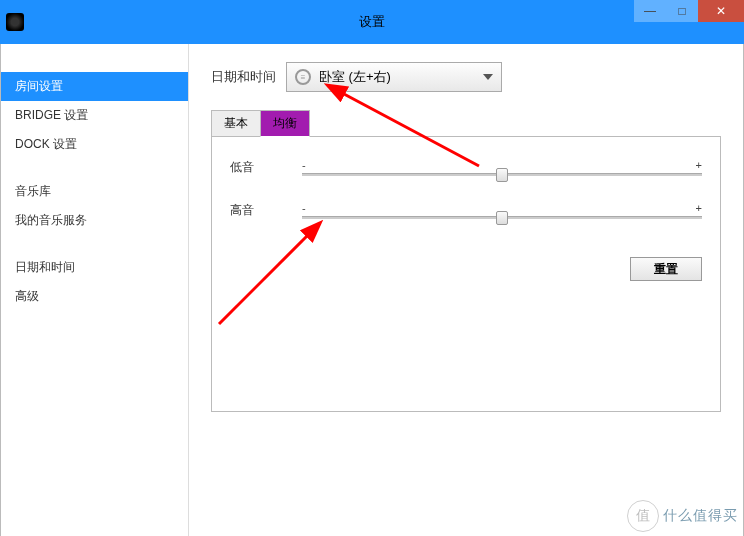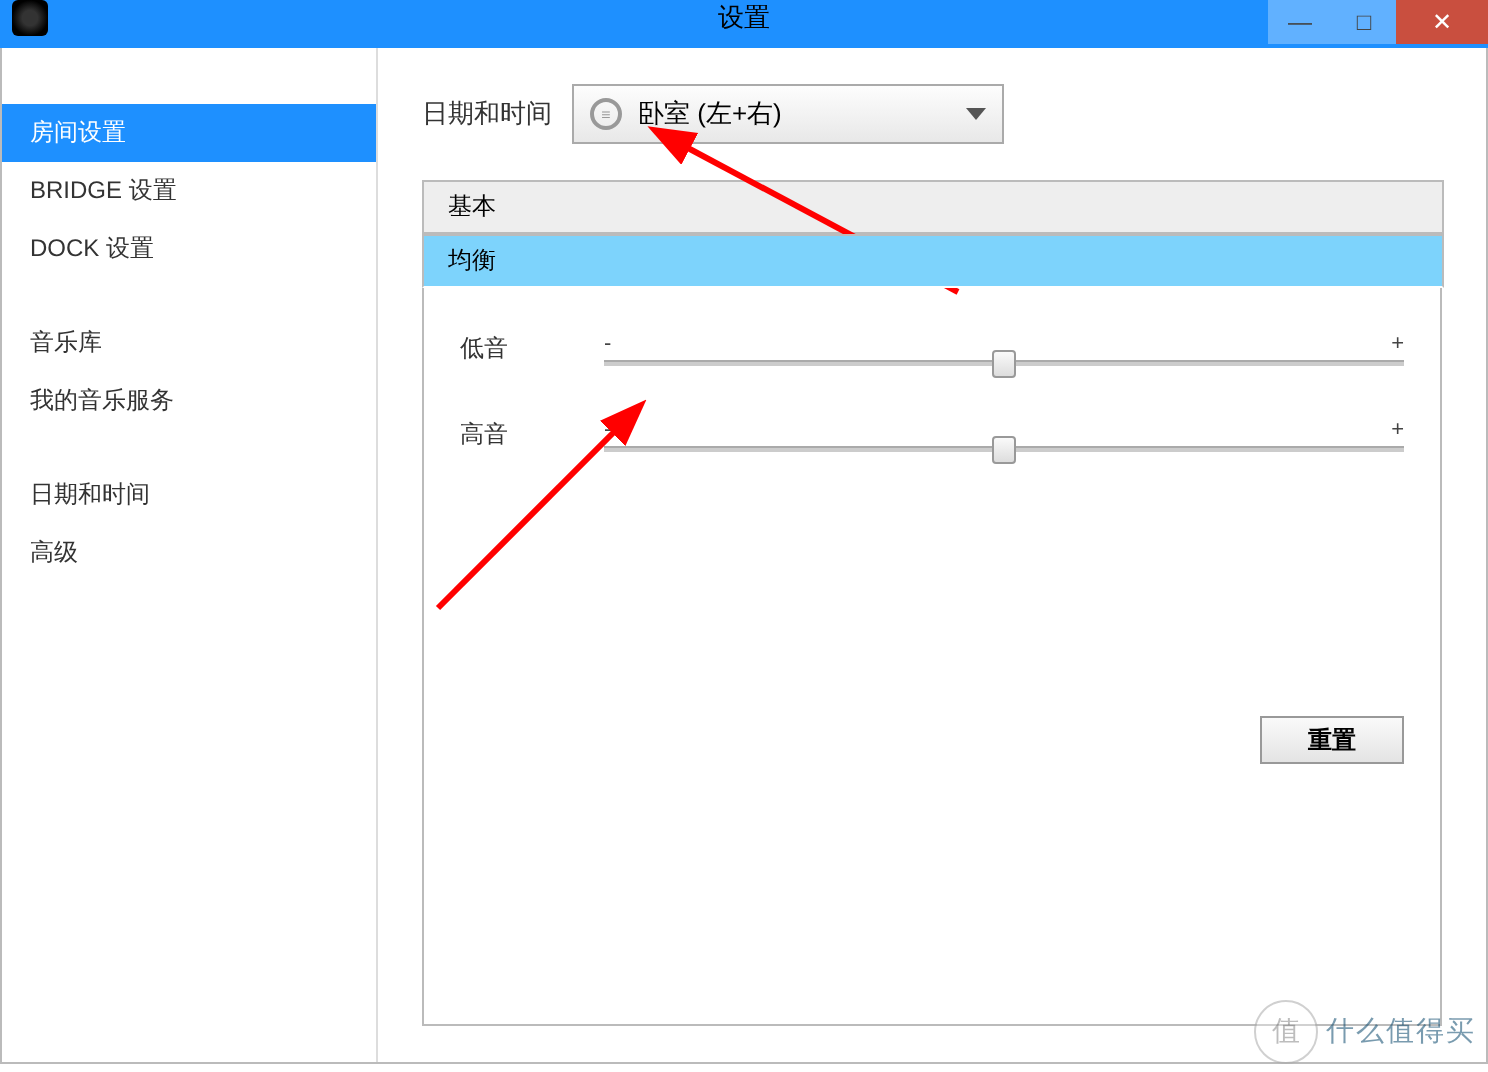--- a/index.html
+++ b/index.html
@@ -1,18 +1,18 @@
 <!DOCTYPE html>
 <html><head>
 <meta charset="utf-8">
 <style>
 * { box-sizing: border-box; margin: 0; padding: 0; }
 body { font-family: "Microsoft YaHei", sans-serif; font-size: 12px; background: #fff; width: 744px; height: 536px; overflow: hidden; position: relative; }
 
-.titlebar { height: 24px; background: #1e90ff; display: flex; position: relative; }
+.titlebar { height: 44px; background: #1e90ff; display: flex; align-items: center; position: relative; }
 .titlebar .app-icon { width: 18px; height: 18px; margin-left: 6px; background: radial-gradient(circle, #333 30%, #000 70%); border-radius: 3px; }
 .titlebar .title { position: absolute; left: 50%; transform: translateX(-50%); color: #000; font-size: 13px; }
 .titlebar .wbtns { position: absolute; right: 0; top: 0; display: flex; height: 22px; }
 .titlebar .wbtn { width: 32px; height: 22px; display: flex; align-items: center; justify-content: center; color: #333; font-size: 12px; }
 .titlebar .wbtn.close { background: #c94f3f; color: #fff; width: 46px; }
 .titlebar .wbtn.min, .titlebar .wbtn.max { background: rgba(255,255,255,0.3); color: #444; }
 
 .client { display: flex; height: 508px; border: 1px solid #bbb; border-top: none; }
 .sidebar { width: 188px; border-right: 1px solid #ddd; padding-top: 28px; }
 .sidebar .item { padding: 6px 14px; font-size: 12px; color: #333; cursor: default; }
@@ -20,24 +20,24 @@
 .sidebar .gap { height: 18px; }
 
 .main { flex: 1; padding: 18px 22px 10px 22px; position: relative; }
 .fieldrow { display: flex; align-items: center; margin-bottom: 18px; }
 .fieldrow .lbl { font-size: 13px; color: #333; margin-right: 10px; }
 .dropdown { width: 216px; height: 30px; border: 1px solid #aaa; background: linear-gradient(#fdfdfd,#e8e8e8); display: flex; align-items: center; padding: 0 8px; position: relative; }
 .dropdown .dd-icon { width: 16px; height: 16px; border: 2px solid #999; border-radius: 50%; margin-right: 8px; display: flex; align-items: center; justify-content: center; font-size: 8px; color: #999; }
 .dropdown .dd-text { flex: 1; font-size: 13px; }
 .dropdown .caret { width: 0; height: 0; border-left: 5px solid transparent; border-right: 5px solid transparent; border-top: 6px solid #555; }
 
-.tabs { display: flex; margin-top: 8px; flex-direction: column; }
+.tabs { display: flex; margin-top: 8px; }
 .tab { padding: 4px 12px; border: 1px solid #bbb; background: #eee; font-size: 12px; margin-right: -1px; position: relative; }
-.tab.active { background: #7dd3fc; border-bottom: 1px solid #fff; z-index: 2; }
-.tabpanel { border: 1px solid #bbb; margin-top: -1px; padding: 22px 18px 14px 18px; height: 370px; position: relative; }
+.tab.active { background: #a21caf; border-bottom: 1px solid #fff; z-index: 2; }
+.tabpanel { border: 1px solid #bbb; margin-top: -1px; padding: 22px 18px 14px 18px; height: 276px; position: relative; }
 
 .srow { display: flex; align-items: center; margin-bottom: 26px; }
 .srow .slabel { width: 72px; font-size: 12px; color: #333; }
 .srow .swrap { flex: 1; position: relative; }
 .srow .ends { display: flex; justify-content: space-between; font-size: 11px; color: #444; margin-bottom: 2px; }
 .track { height: 3px; background: #ccc; border-top: 1px solid #aaa; position: relative; }
 .thumb { position: absolute; top: -6px; width: 12px; height: 14px; background: linear-gradient(#fafafa,#ddd); border: 1px solid #999; border-radius: 2px; transform: translateX(-50%); }
 
 .checkrow { margin-left: 100px; margin-top: -4px; display: flex; align-items: center; }
 .checkrow input { margin-right: 4px; }

